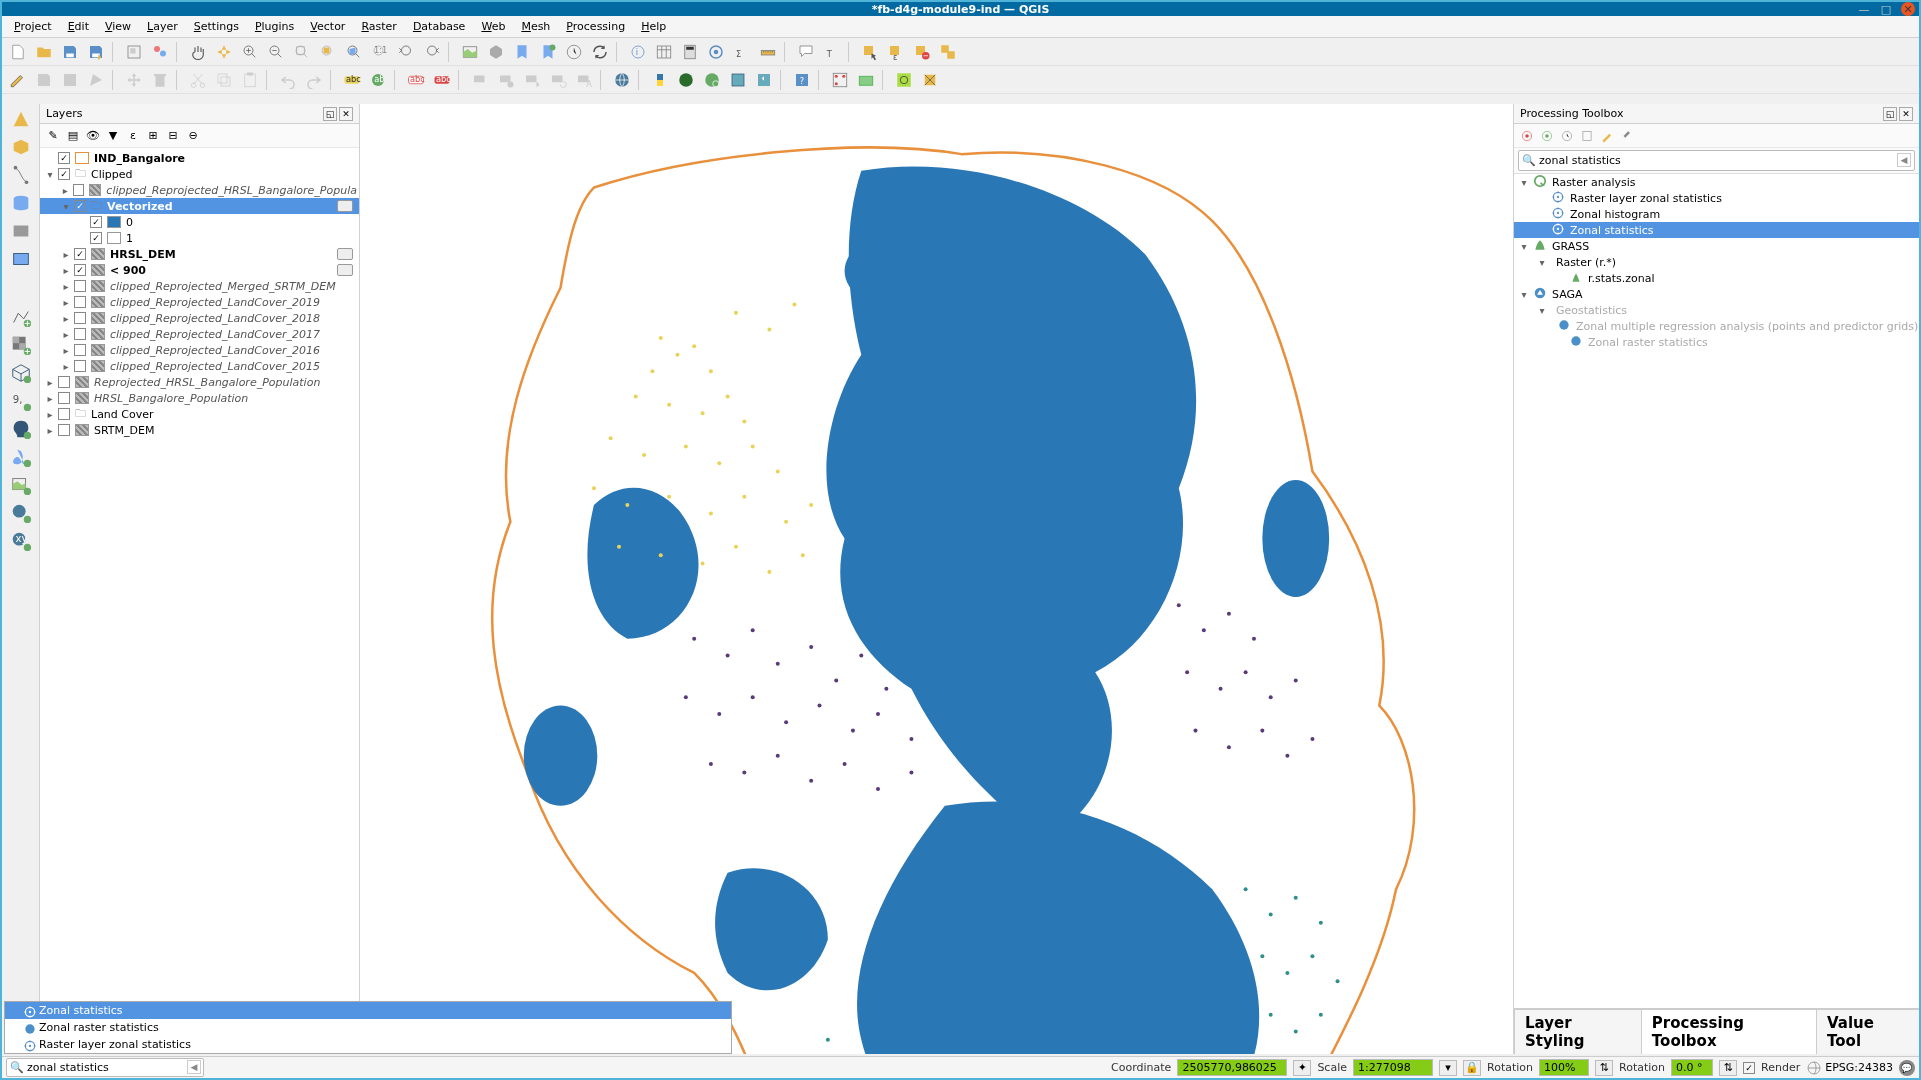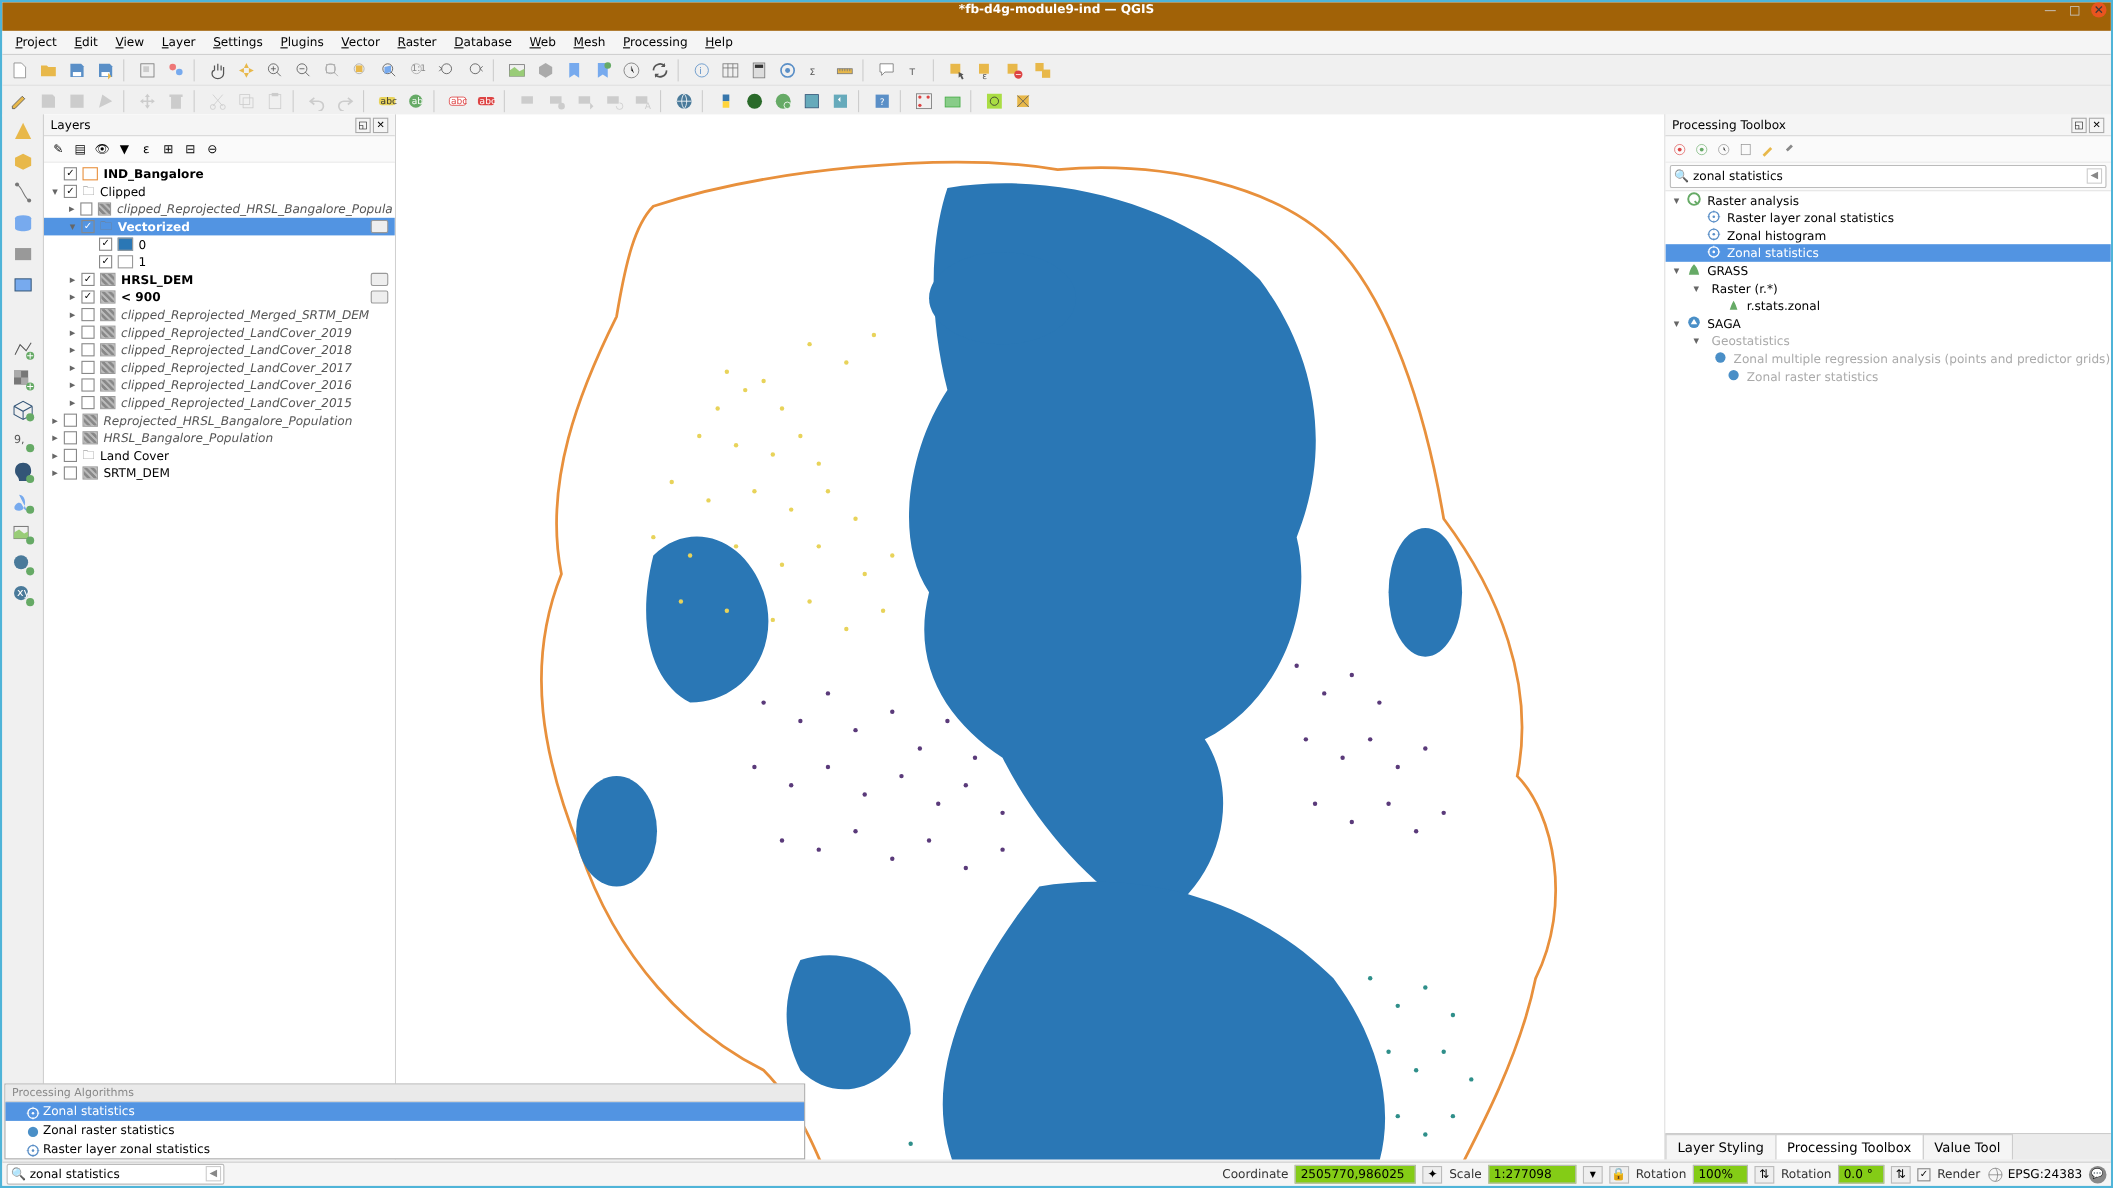--- a/index.html
+++ b/index.html
@@ -1,17 +1,17 @@
 <!DOCTYPE html>
 <html><head>
 <meta charset="utf-8">
 <style>
 * { margin: 0; padding: 0; box-sizing: border-box; font-family: "DejaVu Sans", Arial, sans-serif; font-size: 11px; }
 body { background: #f0f0f0; width: 1921px; height: 1080px; overflow: hidden; border: 2px solid #4fb4d8; position: relative; }
-.titlebar { background: #a16207; height: 26px; display: flex; justify-content: center; color: #fff; position: relative; }
+.titlebar { background: #0369a1; height: 14px; display: flex; align-items: center; justify-content: center; color: #fff; position: relative; }
 .titlebar .title { font-weight: bold; font-size: 11px; }
 .titlebar .win-controls { position: absolute; right: 4px; display: flex; gap: 8px; align-items: center; }
 .titlebar .win-controls span { width: 14px; height: 14px; display: inline-flex; align-items: center; justify-content: center; color: #ccc; }
 .titlebar .win-controls .close-btn { background: #e95420; border-radius: 50%; color: #3a3a3a; }
 
 .menubar { background: #f5f5f5; height: 22px; display: flex; align-items: center; padding: 0 4px; border-bottom: 1px solid #d0d0d0; }
 .menubar .menu-item { padding: 2px 8px; cursor: pointer; }
 .menubar .menu-item span.u { text-decoration: underline; }
 
 .toolbars { background: #f0f0f0; text-align: right; }
@@ -64,21 +64,21 @@
 .right-panel .search-wrap .clr { position: absolute; right: 4px; top: 3px; color: #888; cursor: pointer; border:1px solid #ccc; width:14px; height:14px; font-size:9px; display:flex; align-items:center; justify-content:center;}
 .ptree-row { display: flex; align-items: center; height: 16px; padding: 0 2px; white-space: nowrap; }
 .ptree-row .exp { width: 12px; text-align: center; color: #666; cursor: pointer; font-size: 10px; }
 .ptree-row .picon { margin: 0 3px; }
 .ptree-row.selected { background: #5294e2; color: #fff; }
 .ptree-row .lbl { padding-left: 2px; }
 .ptree-row .lbl.dim { color: #aaa; }
 .ptree-row.cat .lbl { font-weight: normal; }
 
 .right-tabs { display: flex; background: #ececec; border-top: 1px solid #ccc; }
-.right-tabs .rtab { padding: 4px 10px; border: 1px solid #ccc; border-bottom: none; background: #f5f5f5; cursor: pointer; margin-right: -1px; font-size: 12px;}
+.right-tabs .rtab { padding: 4px 10px; border: 1px solid #ccc; border-bottom: none; background: #f5f5f5; cursor: pointer; margin-right: -1px; font-size: 15px; font-weight: bold;}
 .right-tabs .rtab.active { background: #fff; }
 
 .statusbar { position: absolute; bottom: 0; left: 0; right: 0; height: 22px; background: #f5f5f5; border-top: 1px solid #ccc; display: flex; align-items: center; padding: 0 4px; gap: 6px; font-size: 11px; }
 .statusbar .locator { width: 198px; position: relative; }
 .statusbar .locator input { width: 100%; padding: 2px 18px 2px 20px; border: 1px solid #bbb; border-radius: 2px; }
 .statusbar .locator .sicon { position: absolute; left: 4px; top: 3px; color: #888; }
 .statusbar .locator .clr { position: absolute; right: 3px; top: 2px; color: #888; cursor: pointer; border: 1px solid #ccc; width:14px; height:14px; display:flex; align-items:center; justify-content:center; font-size:9px;}
 .statusbar .spacer { flex: 1; }
 .statusbar .sb-lbl { color: #333; }
 .statusbar .sb-input { border: 1px solid #bbb; padding: 1px 4px; background: #84cc16; }
@@ -995,21 +995,20 @@
       </div>
     <div class="right-tabs" id="right-tabs">
         <div class="rtab">Layer Styling</div>
         <div class="rtab active">Processing Toolbox</div>
         <div class="rtab">Value Tool</div>
       </div>
   </div>
 </div>
 
 <div class="locator-overlay">
-  <div class="loc-header">Processing Algorithms</div>
   <div id="locator-items">
       <div class="loc-item selected">
         <span class="loc-icon"><svg width="14" height="14" viewBox="0 0 24 24">
             <circle cx="12" cy="12" r="8" fill="none" stroke="#fff" stroke-width="2"></circle>
             <circle cx="12" cy="12" r="2" fill="#fff"></circle>
             <path stroke="#fff" d="M12 2v4M12 18v4M2 12h4M18 12h4"></path>
           </svg></span>
         <span>Zonal statistics</span>
       </div>
       <div class="loc-item">

